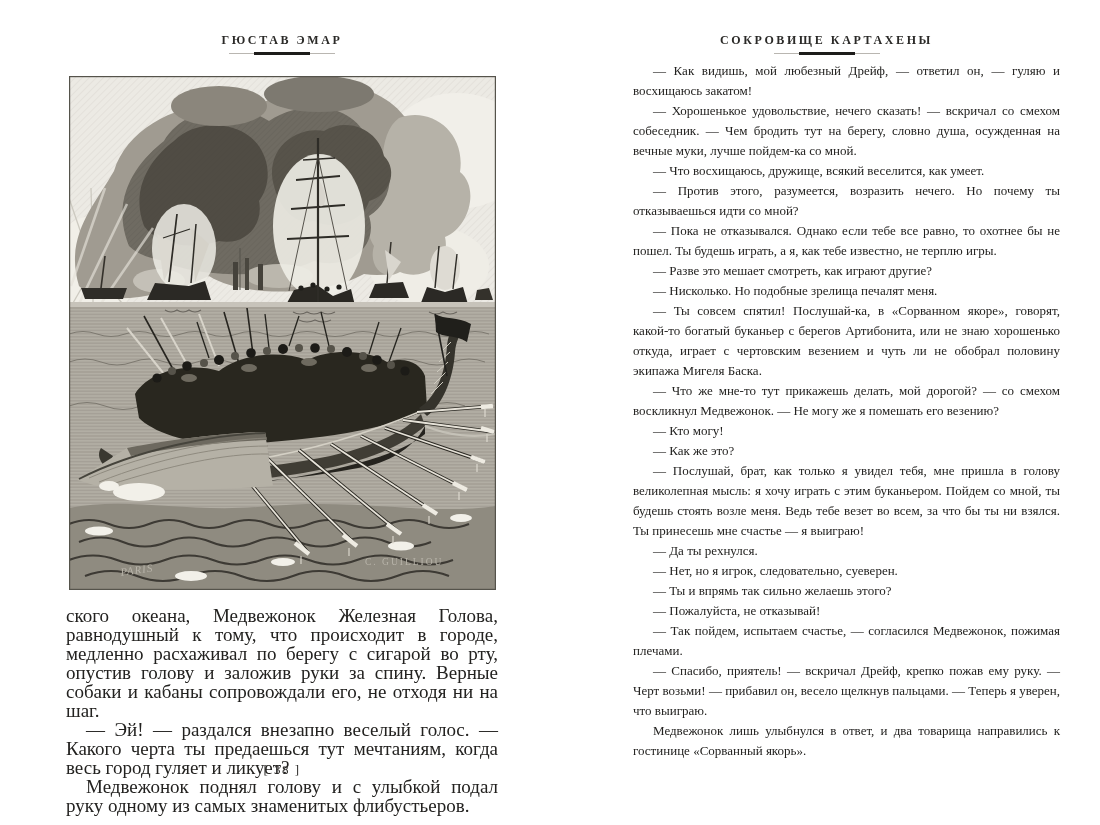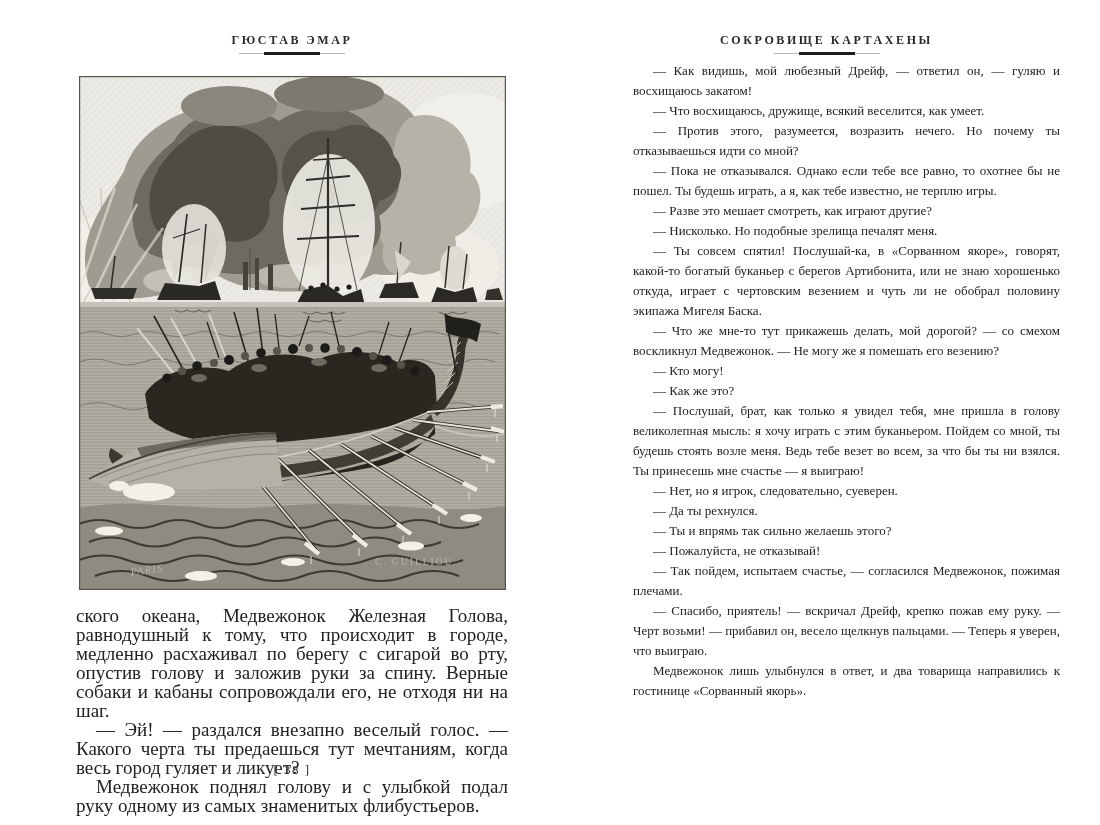--- a/index.html
+++ b/index.html
@@ -3,21 +3,21 @@
 <meta charset="utf-8">
 <style>
   html,body{margin:0;padding:0;}
   body{
     width:1100px;height:825px;position:relative;overflow:hidden;
     background:#ffffff;color:#232220;
     font-family:"Liberation Serif", serif;
     -webkit-font-smoothing:antialiased;
   }
   .page{position:absolute;top:0;}
-  .page-left{left:66px;width:432px;height:654px;margin-left:10px;}
+  .page-left{left:66px;width:432px;height:654px;}
   .page-right{left:613px;width:427px;height:675px;}
 
   .running-head{position:absolute;top:33px;left:0;right:0;text-align:center;}
   .rh-text{
     font-size:12px;font-weight:bold;letter-spacing:2.6px;color:#2b2a28;
     white-space:nowrap;
   }
   .rule{position:relative;width:106px;height:3px;margin:4px auto 0;}
   .rule .thin{position:absolute;top:1px;left:0;right:0;height:1px;background:#b9b6b1;}
   .rule .thick{position:absolute;top:0;left:50%;transform:translateX(-50%);width:56px;height:3px;background:#1d1c1a;}
@@ -323,31 +323,32 @@
   <div class="running-head">
     <div class="rh-text">СОКРОВИЩЕ КАРТАХЕНЫ</div>
     <div class="rule">
       <div class="thin"></div>
       <div class="thick"></div>
     </div>
   </div>
 
   <div class="body-text right-text" id="right-text">
       <p class="para">— Как видишь, мой любезный Дрейф, — ответил он, — гуляю и восхищаюсь закатом!</p>
+      <p class="para">— Хорошенькое удовольствие, нечего сказать! — вскричал со смехом собеседник. — Чем бродить тут на берегу, словно душа, осужденная на вечные муки, лучше пойдем-ка со мной.</p>
       <p class="para">— Что восхищаюсь, дружище, всякий веселится, как умеет.</p>
       <p class="para">— Против этого, разумеется, возразить нечего. Но почему ты отказываешься идти со мной?</p>
       <p class="para">— Пока не отказывался. Однако если тебе все равно, то охотнее бы не пошел. Ты будешь играть, а я, как тебе известно, не терплю игры.</p>
       <p class="para">— Разве это мешает смотреть, как играют другие?</p>
       <p class="para">— Нисколько. Но подобные зрелища печалят меня.</p>
       <p class="para">— Ты совсем спятил! Послушай-ка, в «Сорванном якоре», говорят, какой-то богатый буканьер с берегов Артибонита, или не знаю хорошенько откуда, играет с чертовским везением и чуть ли не обобрал половину экипажа Мигеля Баска.</p>
       <p class="para">— Что же мне-то тут прикажешь делать, мой дорогой? — со смехом воскликнул Медвежонок. — Не могу же я помешать его везению?</p>
       <p class="para">— Кто могу!</p>
       <p class="para">— Как же это?</p>
       <p class="para">— Послушай, брат, как только я увидел тебя, мне пришла в голову великолепная мысль: я хочу играть с этим буканьером. Пойдем со мной, ты будешь стоять возле меня. Ведь тебе везет во всем, за что бы ты ни взялся. Ты принесешь мне счастье — я выиграю!</p>
+      <p class="para">— Да ты рехнулся.</p>
       <p class="para">— Нет, но я игрок, следовательно, суеверен.</p>
-      <p class="para">— Да ты рехнулся.</p>
       <p class="para">— Ты и впрямь так сильно желаешь этого?</p>
       <p class="para">— Пожалуйста, не отказывай!</p>
       <p class="para">— Так пойдем, испытаем счастье, — согласился Медвежонок, пожимая плечами.</p>
       <p class="para">— Спасибо, приятель! — вскричал Дрейф, крепко пожав ему руку. — Черт возьми! — прибавил он, весело щелкнув пальцами. — Теперь я уверен, что выиграю.</p>
       <p class="para">Медвежонок лишь улыбнулся в ответ, и два товарища направились к гостинице «Сорванный якорь».</p>
     </div>
 </div>
 
 </body></html>

